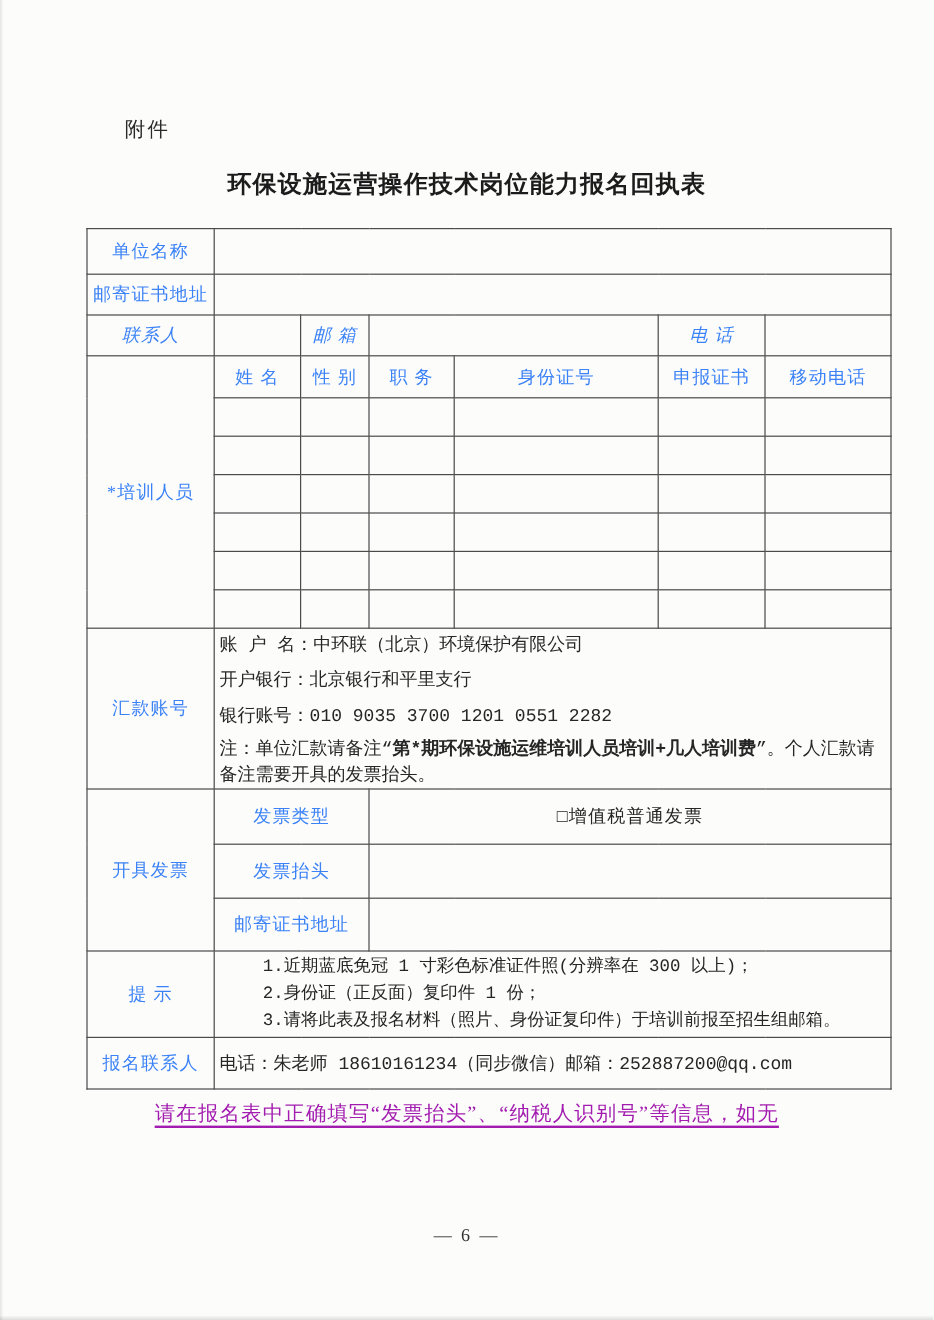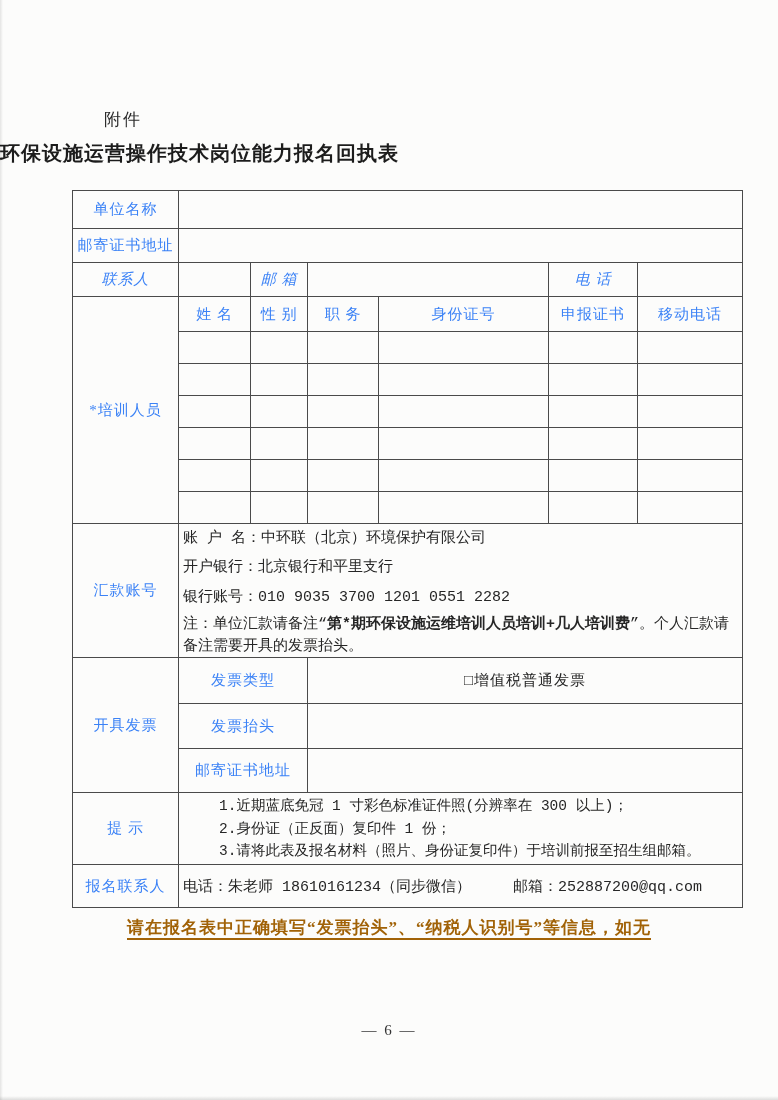--- a/index.html
+++ b/index.html
@@ -14,24 +14,25 @@
     width:778px;height:1100px;
     background:#fcfcfb;
     overflow:hidden;
   }
   
   .scan-edge-left{position:absolute;left:0;top:0;bottom:0;width:3px;background:linear-gradient(to right,rgba(120,120,120,.18),rgba(255,255,255,0));}
   .scan-edge-bottom{position:absolute;left:0;bottom:0;height:4px;right:0;background:linear-gradient(to top,rgba(110,110,110,.22),rgba(255,255,255,0));}
 
   .attachment{
     position:absolute;top:96px;left:104px;
-    font-size:17px;letter-spacing:2px;color:#2a2a2a;margin-top:12px;
+    font-size:17px;letter-spacing:2px;color:#2a2a2a;
   }
   .doc-title{
     position:absolute;top:140px;left:0;width:100%;
+    text-align:center;
     font-family:"Liberation Sans","DejaVu Sans",sans-serif;
     font-weight:bold;font-size:20px;letter-spacing:1px;color:#1c1c1c;
     margin:0;
   }
 
   table.form{
     position:absolute;top:190px;left:72px;
     width:670px;
     border-collapse:collapse;table-layout:fixed;
     font-size:15px;color:#262626;
@@ -60,26 +61,26 @@
 
   .remit-line{line-height:1.95;white-space:nowrap;}
   .remit-note{line-height:1.45;margin-top:2px;}
   .remit-note b{font-weight:bold;}
 
   .inv-type-value{text-align:center;letter-spacing:1px;}
 
   .tips-list{font-size:14.5px;line-height:1.55;}
   .tips-list div{white-space:nowrap;margin-left:36px;}
 
-  .regcontact-line{display:flex;gap:42px;white-space:nowrap;}
+  .regcontact-line{display:flex;white-space:nowrap;}
 
   .footer-note{
     position:absolute;top:910px;left:0;width:100%;
-    text-align:center;font-weight:bold;font-size:17px;
-    color:#a16207;line-height:2.1;letter-spacing:1px;
+    text-align:center;font-weight:normal;font-size:17px;
+    color:#a21caf;line-height:2.1;letter-spacing:1px;
   }
   .footer-note div{text-decoration:underline;text-underline-offset:5px;text-decoration-thickness:1.5px;}
 
   .page-number{
     position:absolute;top:1022px;left:0;width:100%;
     text-align:center;font-size:15px;color:#333;letter-spacing:2px;
   }
 </style>
 </head>
 <body>

